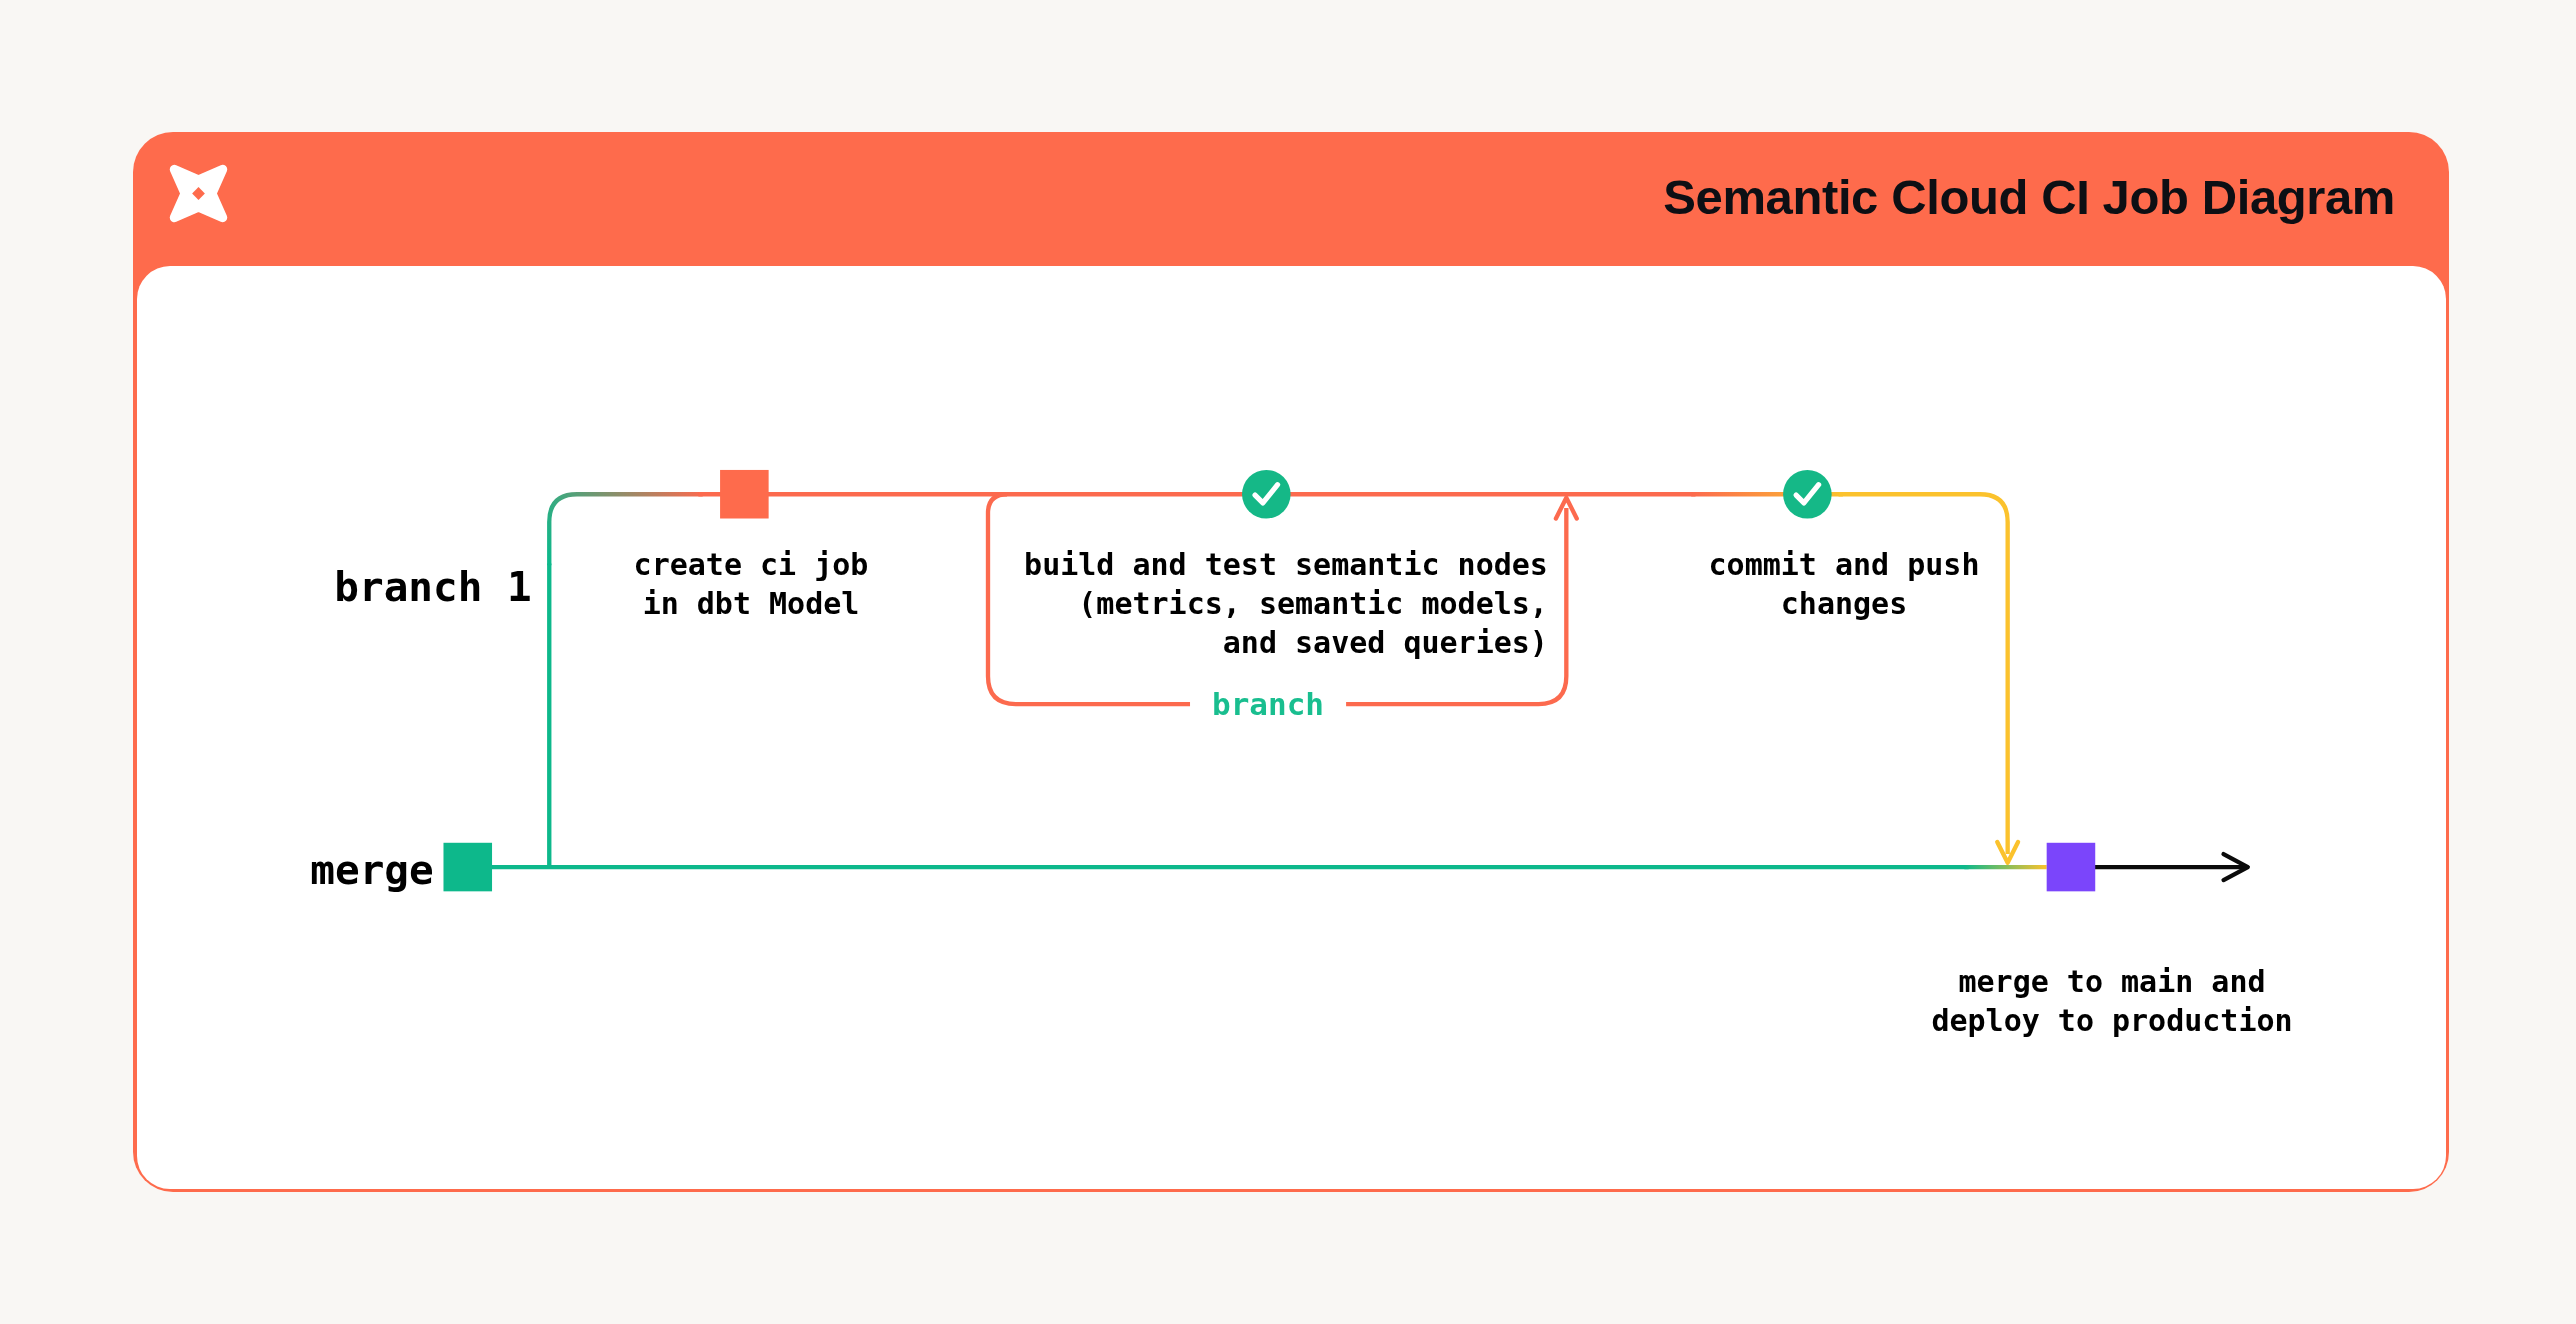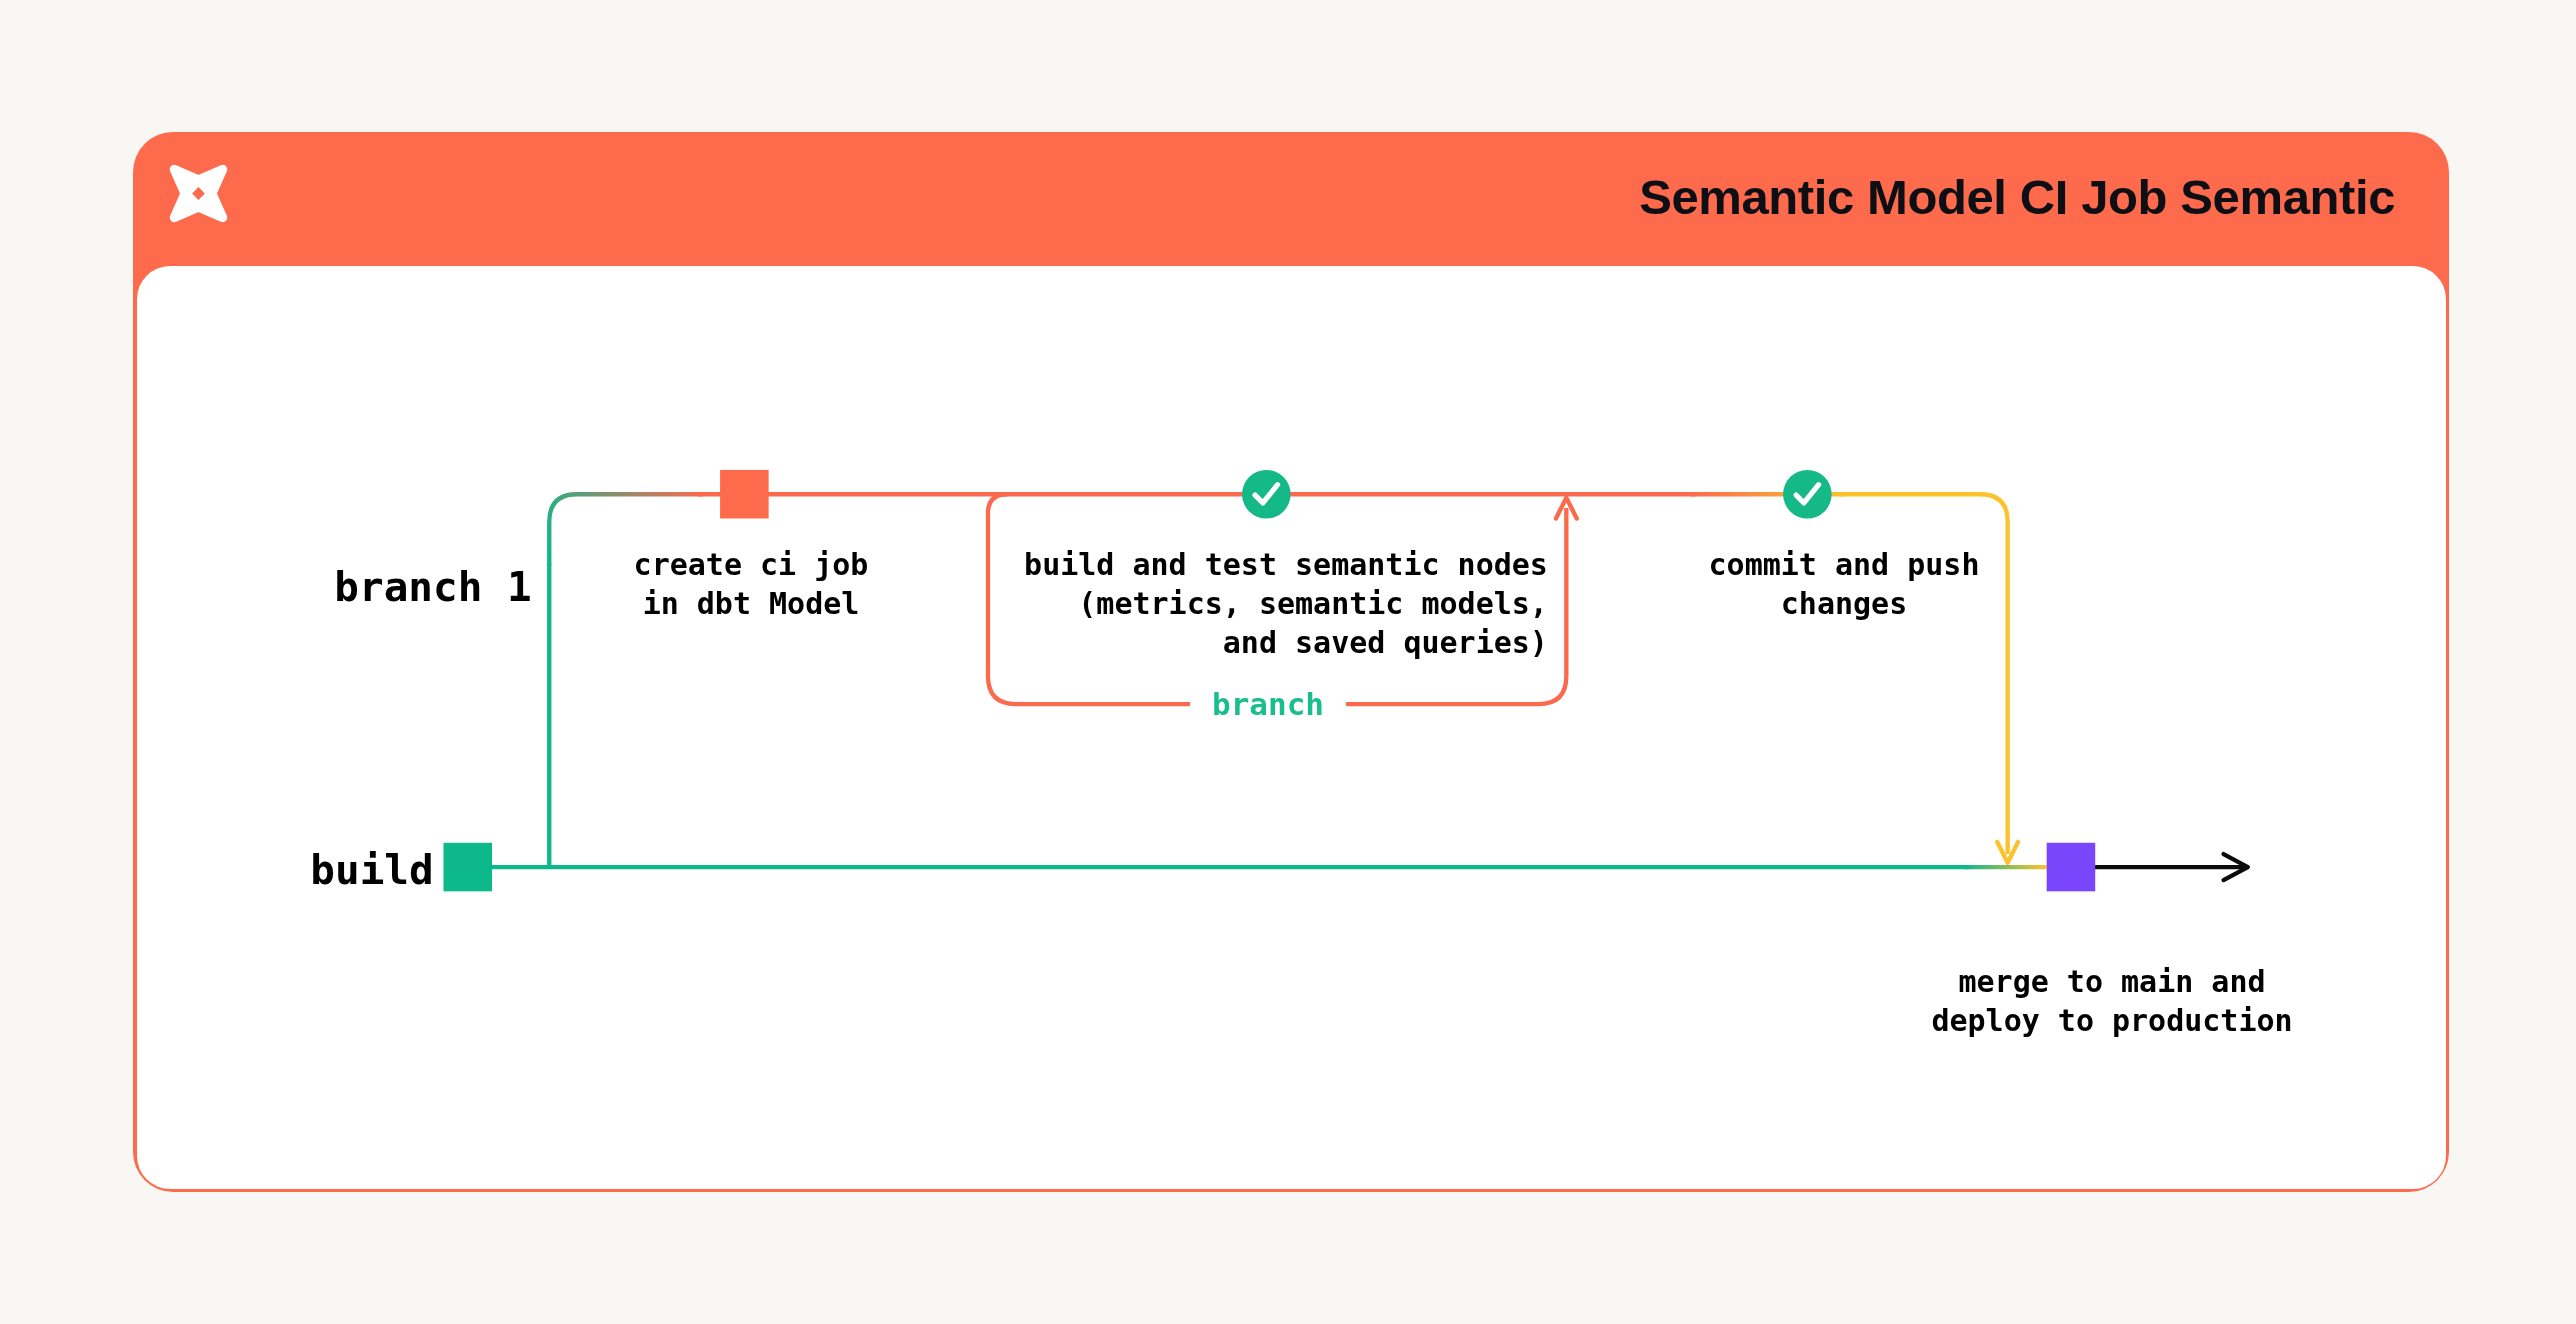--- a/index.html
+++ b/index.html
@@ -38,21 +38,21 @@
 
 <div class="page">
 
   <div class="card">
     <div class="card-body"></div>
     <div class="card-header">
       <svg class="logo" viewBox="0 0 100 100">
         <polygon points="16,16 50,31 84,16 69,50 84,84 50,69 16,84 31,50" fill="#ffffff" stroke="#ffffff" stroke-width="13" stroke-linejoin="round"></polygon>
         <path d="M50 41 L59 50 L50 59 L41 50 Z" fill="#fe6b4c"></path>
       </svg>
-      <div class="page-title">Semantic Model CI Job Semantic</div>
+      <div class="page-title">Semantic Cloud CI Job Diagram</div>
     </div>
   </div>
 
   <svg class="diagram" viewBox="0 0 2970 1527">
     <defs>
       <linearGradient id="gGO" gradientUnits="userSpaceOnUse" x1="633" y1="648" x2="810" y2="566">
         <stop offset="0" stop-color="#0db88b"></stop>
           <stop offset="1" stop-color="#fc6a4e"></stop>
       </linearGradient>
       <linearGradient id="gOY" gradientUnits="userSpaceOnUse" x1="1950" y1="570" x2="2125" y2="570">
@@ -91,21 +91,21 @@
       <circle cx="1460" cy="570" r="28" fill="#15b887"></circle>
       <path d="M1447 571 L1456 580 L1473 559" stroke="#ffffff" stroke-width="6" fill="none" stroke-linecap="round" stroke-linejoin="round"></path>
     </g>
     <g>
       <circle cx="2084" cy="570" r="28" fill="#15b887"></circle>
       <path d="M2071 571 L2080 580 L2097 559" stroke="#ffffff" stroke-width="6" fill="none" stroke-linecap="round" stroke-linejoin="round"></path>
     </g>
   </svg>
 
   <div class="lbl branch-lbl b1">branch 1</div>
-  <div class="lbl branch-lbl mn">build</div>
+  <div class="lbl branch-lbl mn">merge</div>
 
   <div class="lbl step s-create">create ci job
 in dbt Model</div>
   <div class="lbl step s-build">build and test semantic nodes
 (metrics, semantic models,
 and saved queries)</div>
   <div class="lbl success">branch</div>
   <div class="lbl step s-commit">commit and push
 changes</div>
   <div class="lbl step s-merge">merge to main and

